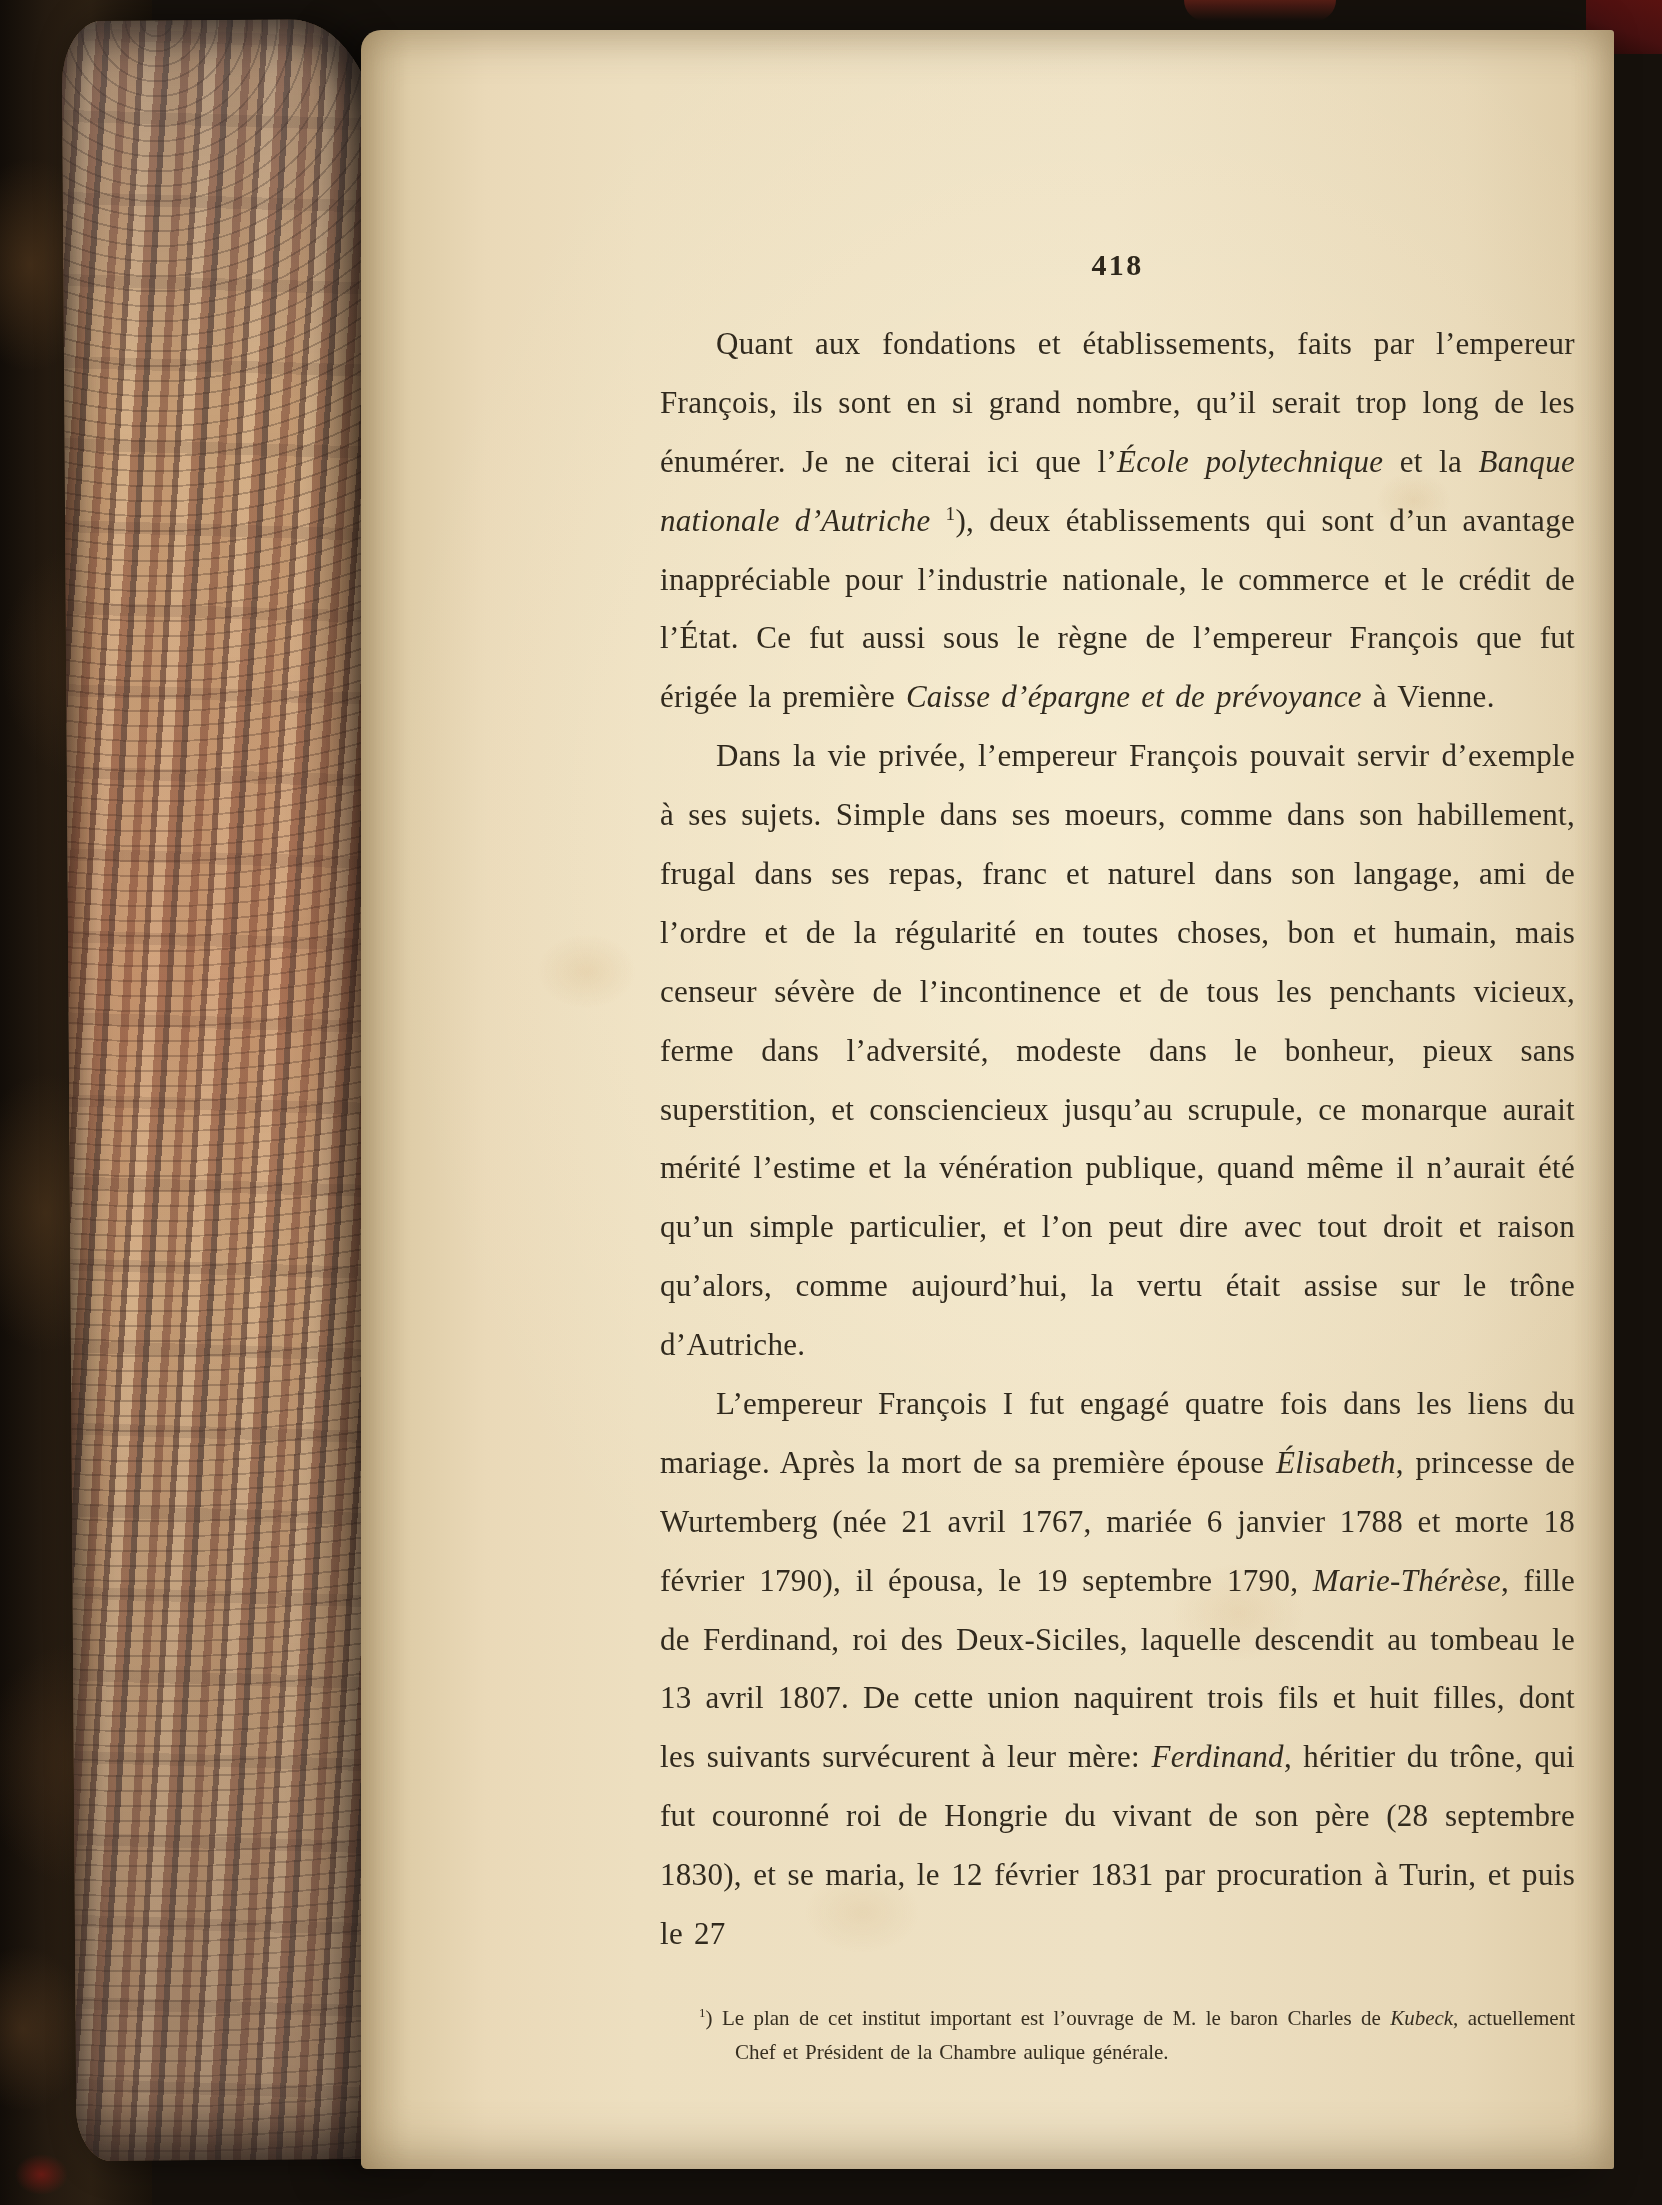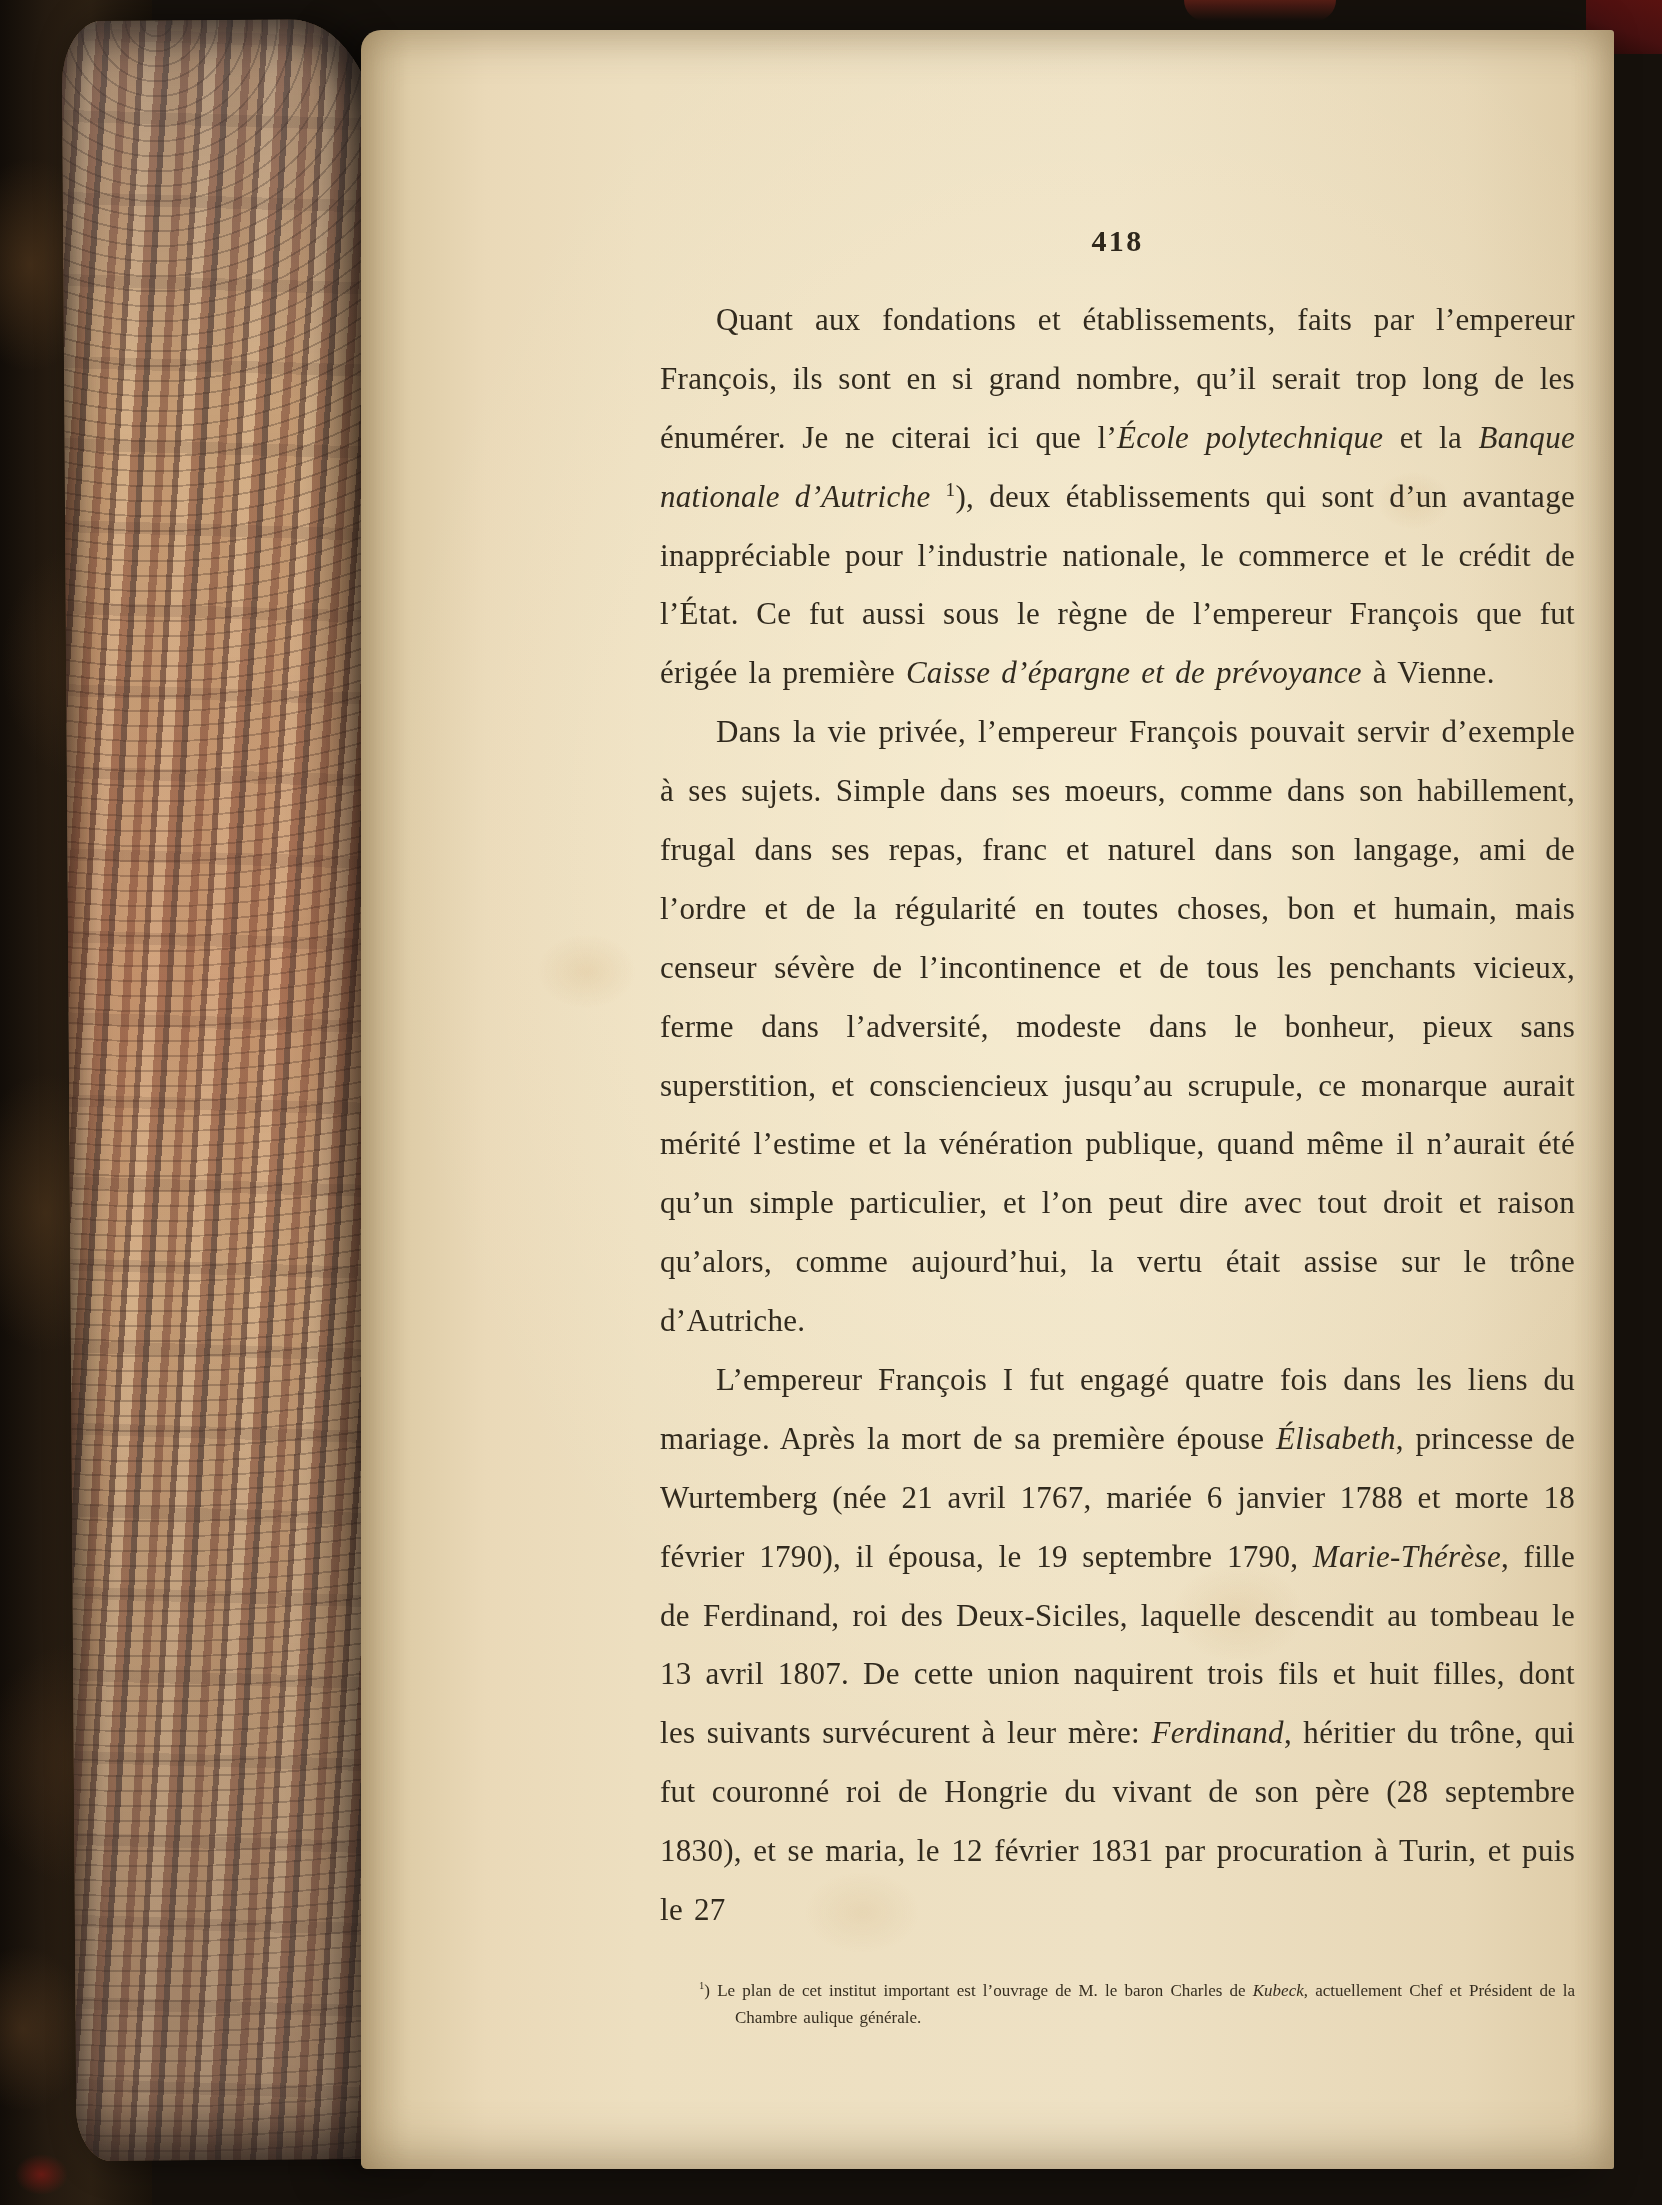--- a/index.html
+++ b/index.html
@@ -93,20 +93,21 @@
       radial-gradient(53px 41px at 84% 22%, rgba(180,130,60,.12), transparent 70%),
       radial-gradient(82px 58px at 40% 88%, rgba(180,130,60,.1), transparent 70%);
   }
 
   .page-inner {
     position:relative;
     box-sizing:border-box;
     height:100%;
     padding:194px 39px 0 299px;
     color:#312a1e;
+    margin-top:24px;
   }
 
   .page-number {
     text-align:center;
     font-size:30px;
     font-weight:bold;
     letter-spacing:2.3px;
     margin:0 0 33px 0;
     color:#2e271b;
   }
@@ -119,21 +120,21 @@
     line-height:1.9;
     text-align:justify;
     word-spacing:2.9px;
     letter-spacing:0.3px;
   }
   .it { font-style:italic; }
   sup { font-size:.62em; line-height:0; }
 
   .footnote {
     margin-top:37px;
-    font-size:17px;
+    font-size:21px;
     line-height:1.62;
     text-align:justify;
     word-spacing:1.8px;
     padding-left:75px;
     text-indent:-36px;
     color:#362e20;
   }
 </style>
 </head>
 <body>

